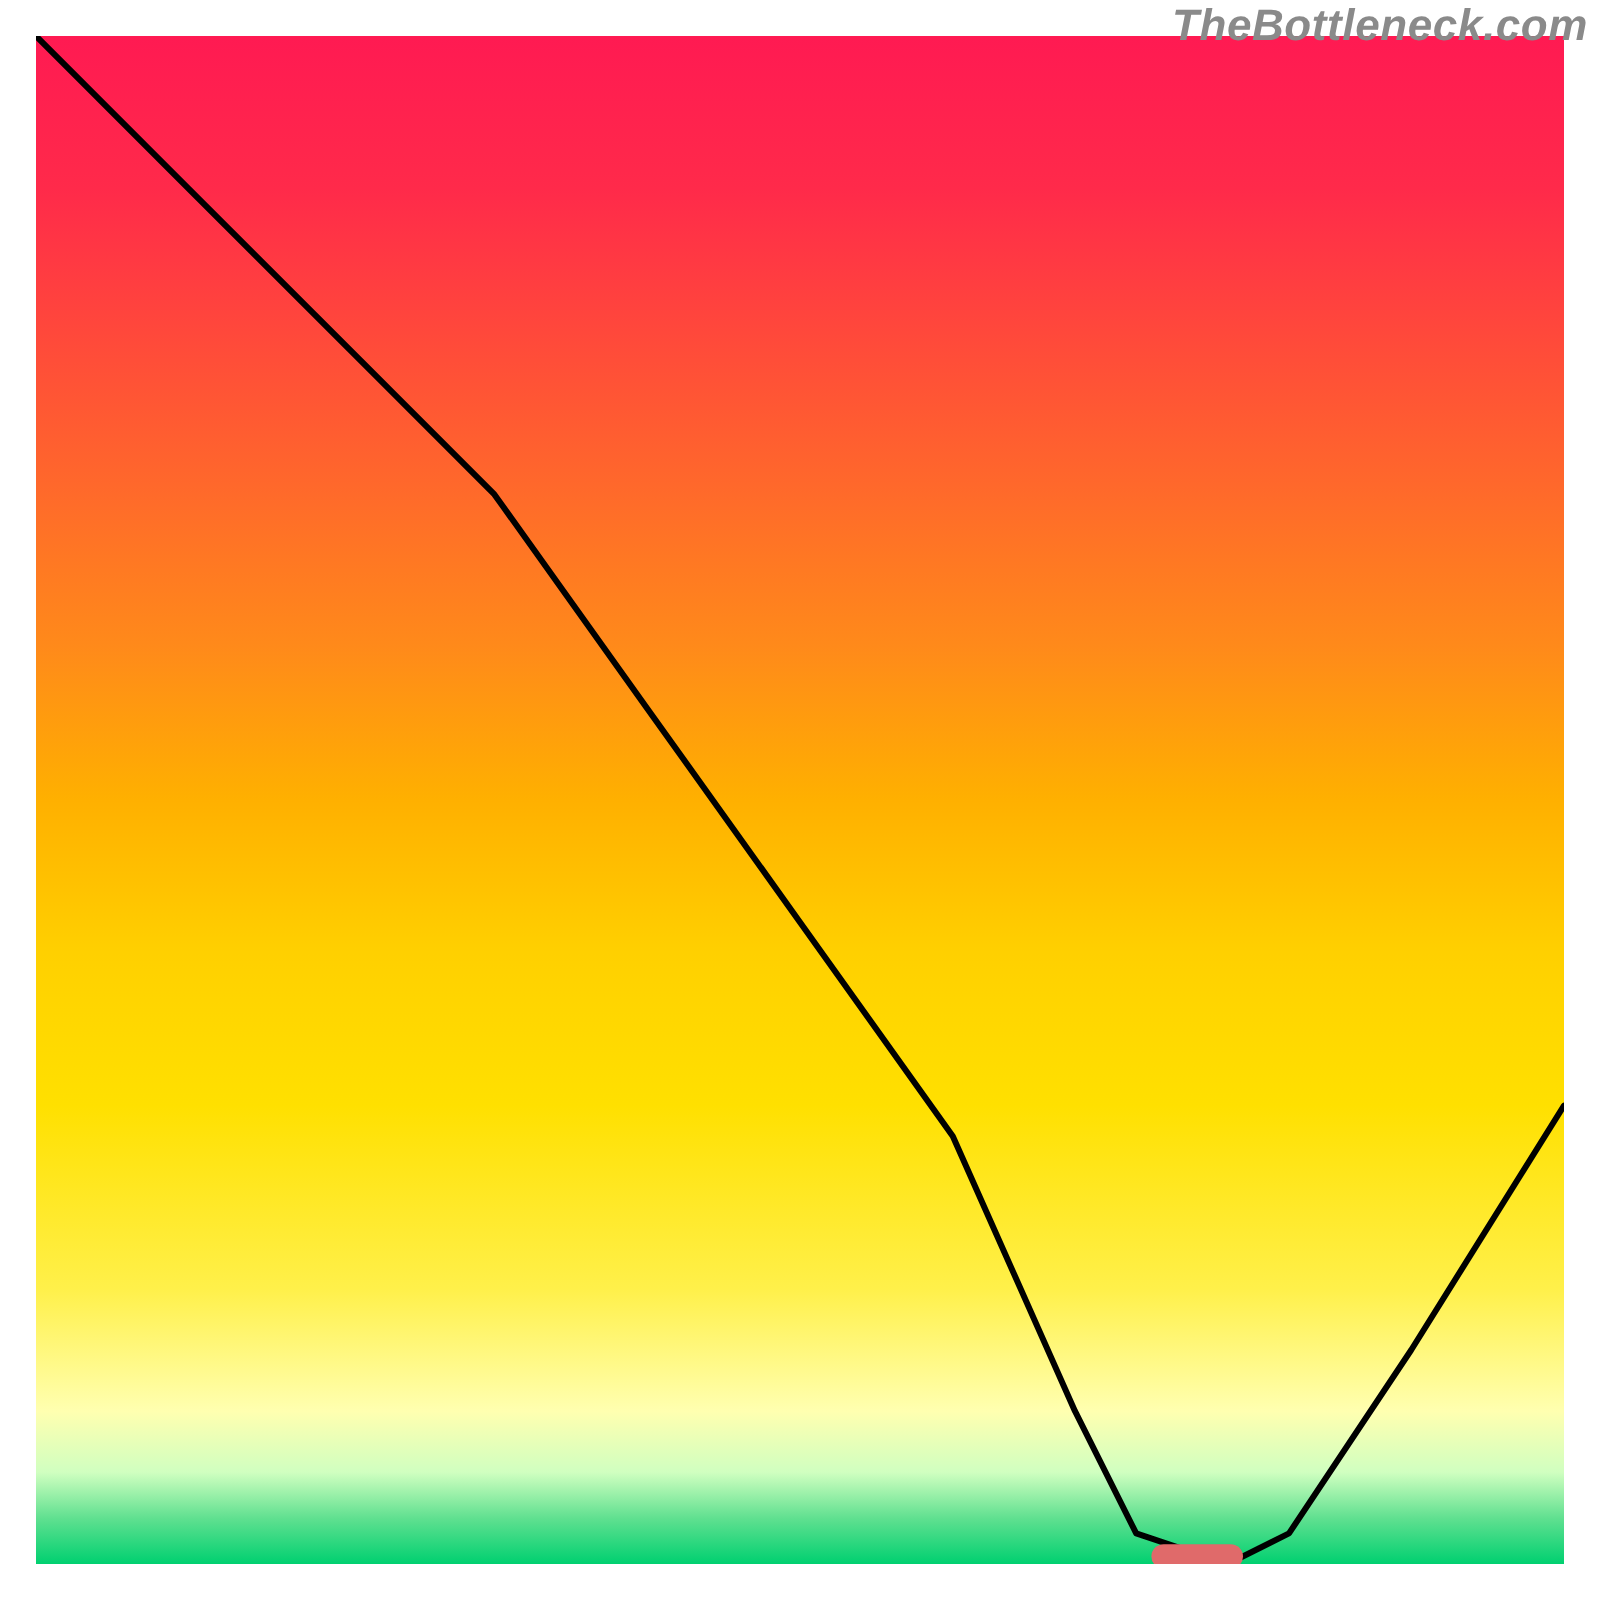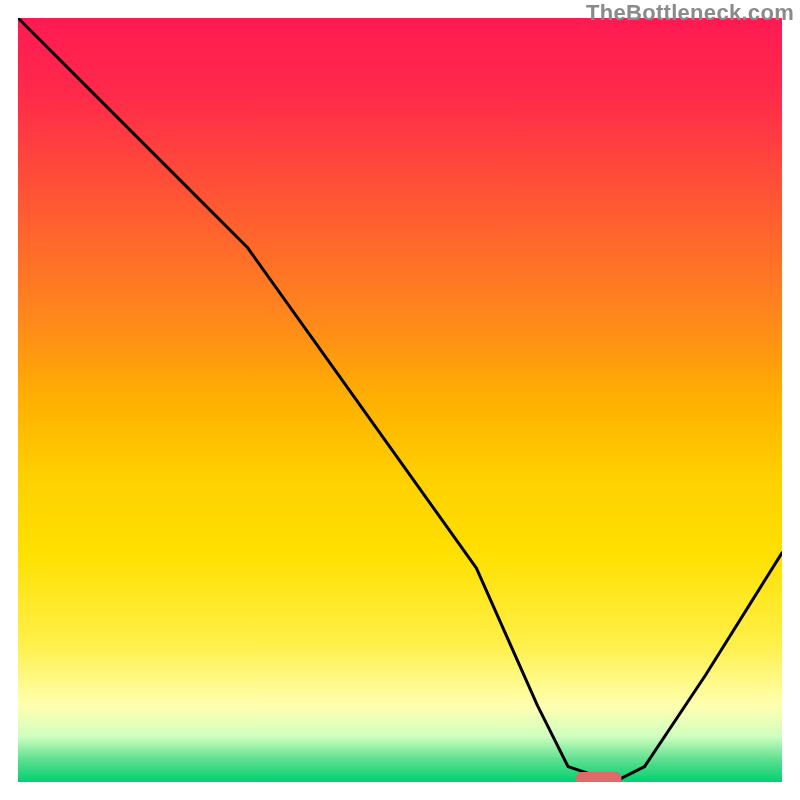--- a/index.html
+++ b/index.html
@@ -8,20 +8,21 @@
     width: 800px;
     height: 800px;
     overflow: hidden;
     background: #ffffff;
     font-family: Arial, Helvetica, sans-serif;
   }
   .chart-container {
     position: relative;
     width: 800px;
     height: 800px;
+    font-style: italic;
   }
   .plot-area {
     position: absolute;
     left: 18px;
     top: 18px;
     width: 764px;
     height: 764px;
     box-sizing: border-box;
   }
   .gradient-bg {

